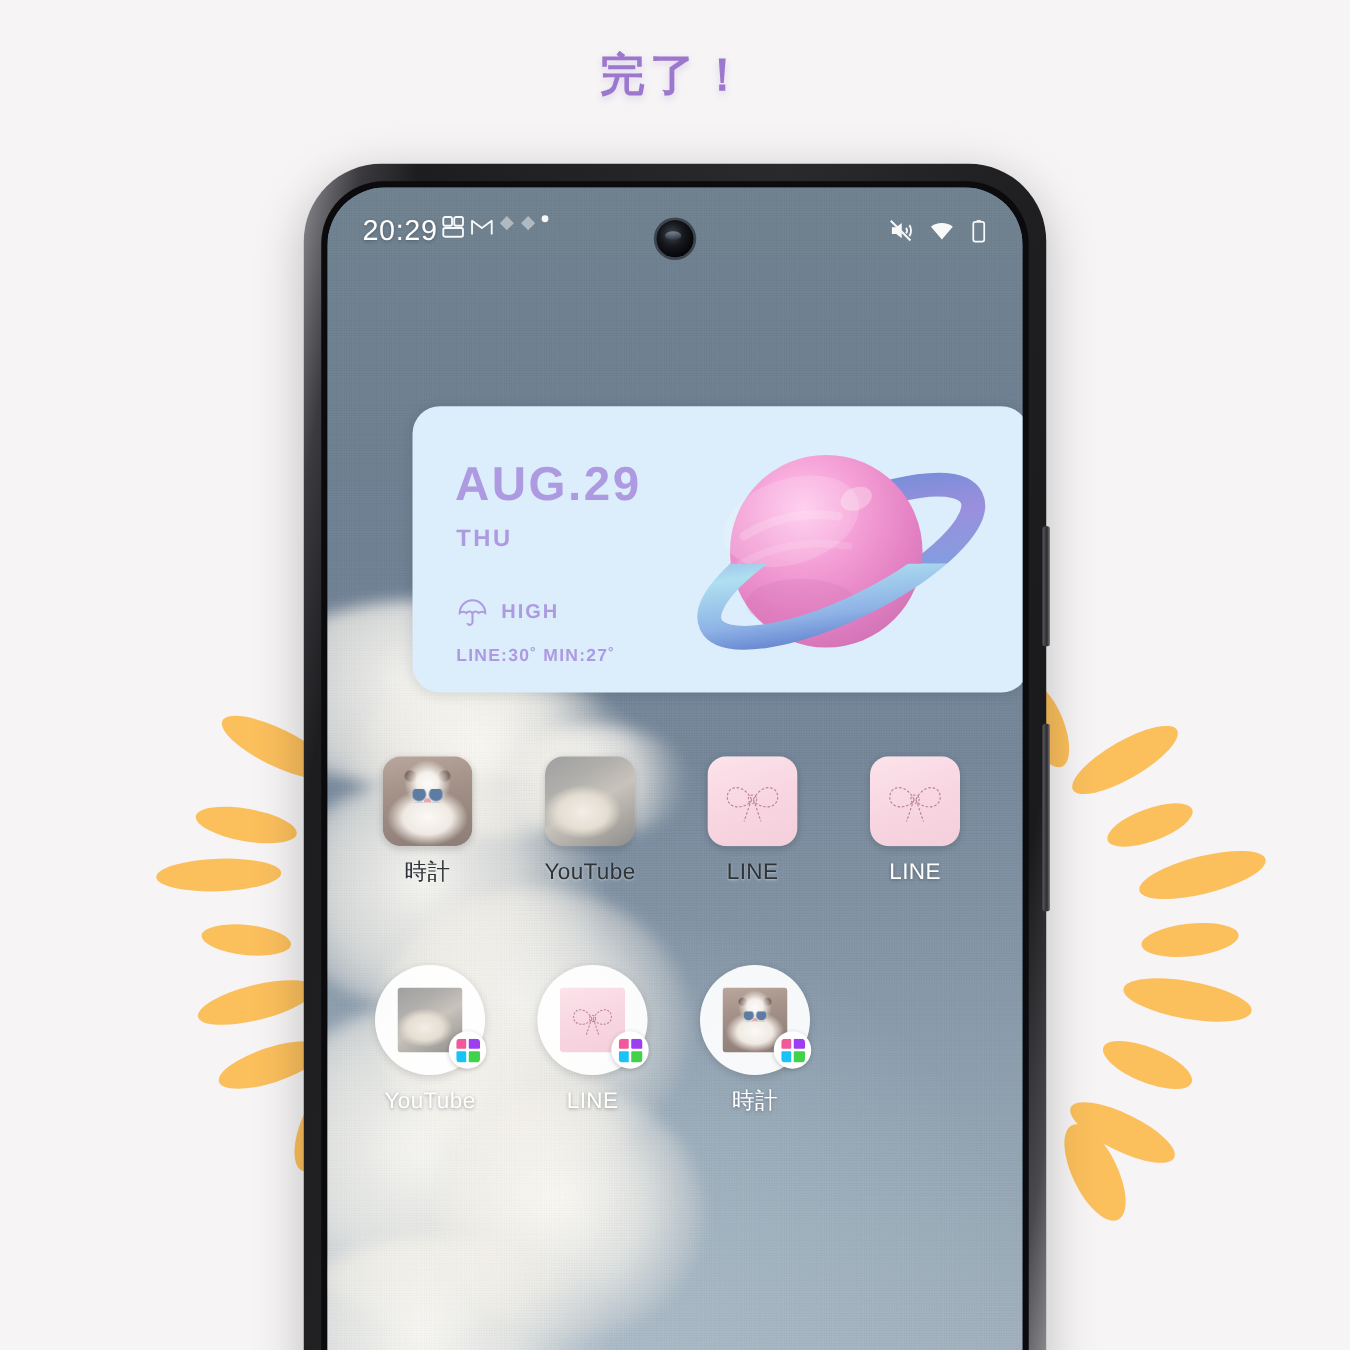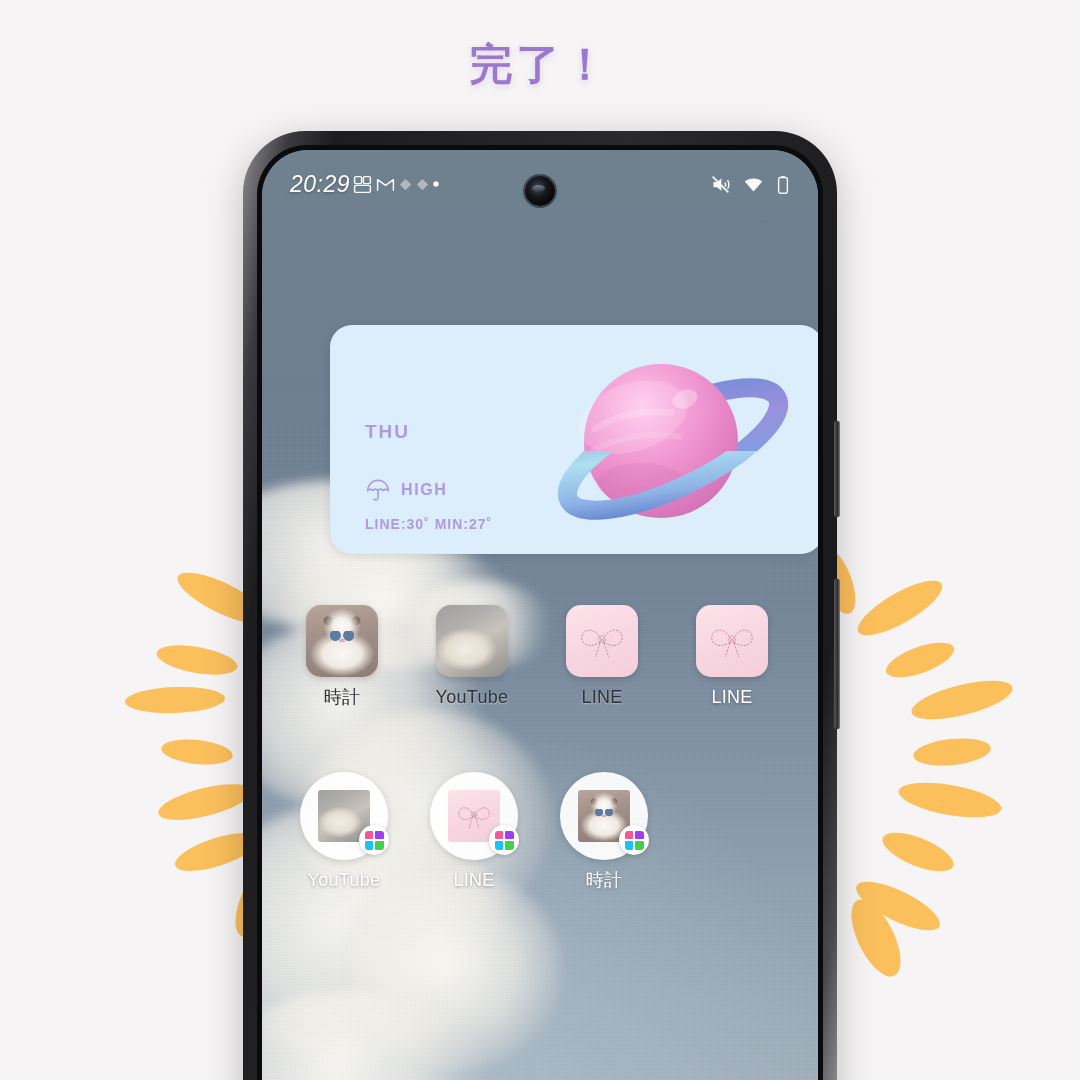--- a/index.html
+++ b/index.html
@@ -8,21 +8,21 @@
     overflow: hidden;
     font-family: "Liberation Sans", "DejaVu Sans", sans-serif;
   }
   body { background: #f6f4f5; position: relative; }
 
   
   .page-title {
     position: absolute;
     top: 36px; left: 0; right: 0;
     text-align: center;
-    font-size: 43px;
+    font-size: 36px;
     font-weight: 700;
     letter-spacing: 4px;
     color: #9b77cd;
     text-shadow: 0 2px 6px rgba(155,119,205,0.25);
   }
 
   
   .burst { position: absolute; inset: 0; pointer-events: none; }
   .ray {
     position: absolute;
@@ -91,21 +91,21 @@
 
   
   .statusbar {
     position: absolute; top: 0; left: 0; right: 0;
     height: 68px;
     display: flex; align-items: center;
     padding: 0 28px;
     color: #fff;
     z-index: 6;
   }
-  .sb-left { display: flex; align-items: center; gap: 2px; font-style: italic; }
+  .sb-left { display: flex; gap: 2px; }
   .sb-clock { font-size: 23px; font-weight: 500; letter-spacing: .5px;
               text-shadow: 0 1px 3px rgba(0,0,0,.3); }
   .sb-right { margin-left: auto; display: flex; align-items: center; gap: 12px; }
   .sb-icon { display: block; opacity: .95; }
   .sb-icon.dim { opacity: .45; }
   .punchhole {
     position: absolute;
     top: 26px; left: 50%; transform: translateX(-50%);
     width: 30px; height: 30px; border-radius: 50%;
     background: radial-gradient(circle at 42% 38%, #3d4450 0%, #15171c 38%, #06070a 70%, #000 100%);
@@ -322,20 +322,21 @@
 
           <svg class="sb-icon" width="14" height="21" viewBox="0 0 14 24" fill="none" stroke="#ffffff" stroke-width="1.6">
             <rect x="2" y="4" width="10" height="18" rx="2"></rect>
             <path d="M5 4 V2.4 h4 V4" fill="#ffffff" stroke="none"></path>
           </svg>
         </div>
       </div>
       <div class="punchhole"></div>
 
       <div class="widget">
+        <div class="w-date">AUG.29</div>
         <div class="w-day">THU</div>
         <div class="w-cond">
           <svg width="26" height="26" viewBox="0 0 24 24" fill="none" stroke="#ad9ae0" stroke-width="1.5" stroke-linecap="round">
             <path d="M2.6 12.4 a9.4 9.4 0 0 1 18.8 0 C19 10.6 17.2 11.9 16.6 12.4 C15 10.6 13.4 11 12 12.4 C10.6 11 9 10.6 7.4 12.4 C6.8 11.9 5 10.6 2.6 12.4 Z"></path>
             <path d="M12 12.4 V19.2 a2 2 0 0 1 -3.6 1.1"></path>
           </svg>
           <span>HIGH</span>
         </div>
         <div class="w-temp">LINE:30˚ MIN:27˚</div>
 

